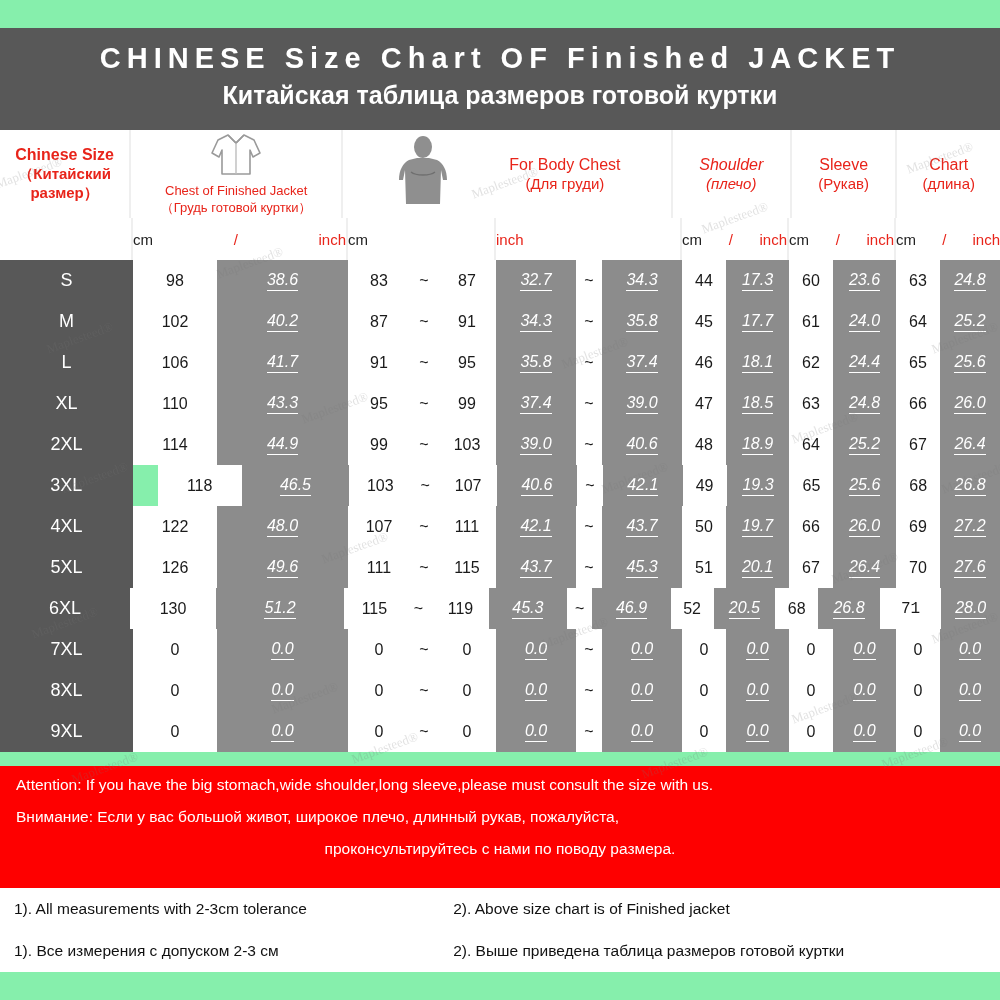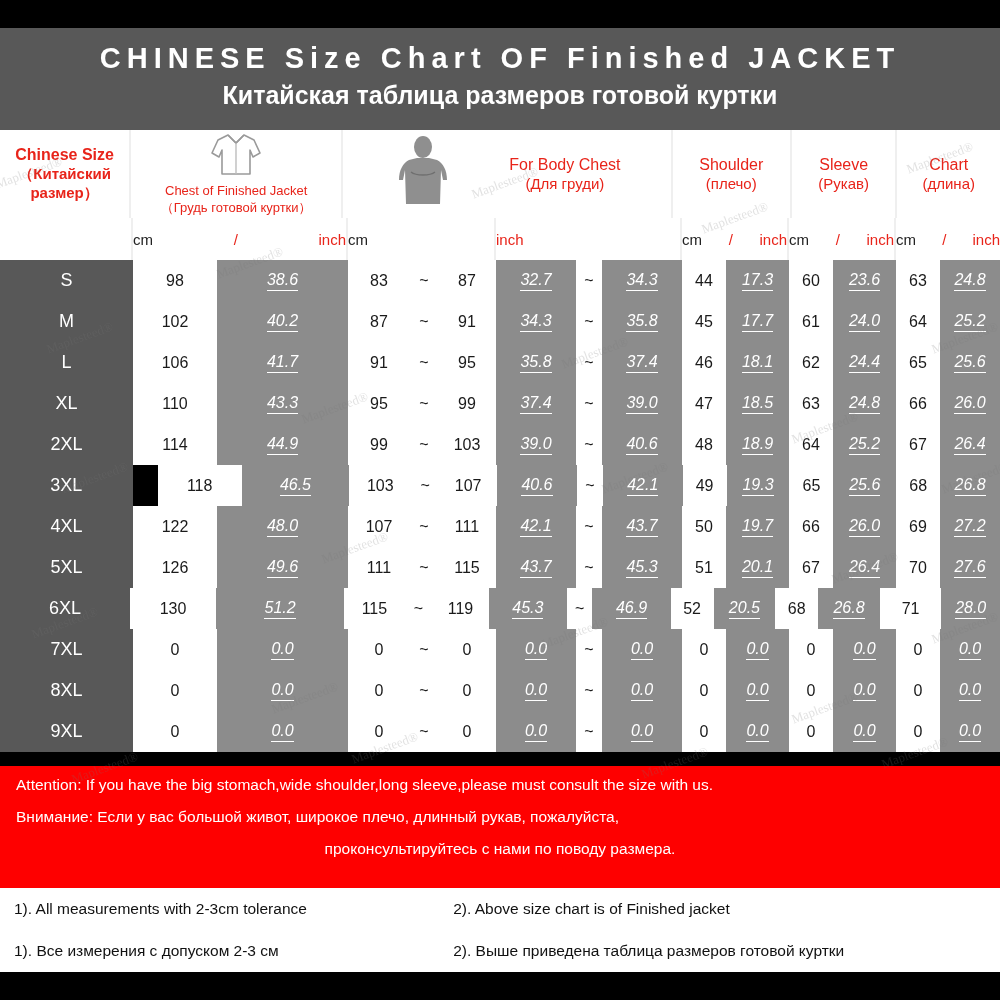--- a/index.html
+++ b/index.html
@@ -11,21 +11,21 @@
     font-family: "Liberation Sans", sans-serif;
     width: 1000px;
     height: 1000px;
     overflow: hidden;
   }
   .page {
     position: relative;
     width: 1000px;
     height: 1000px;
     box-sizing: border-box;
-    background: #000000;
+    background: #86efac;
   }
 
   
   .header {
     position: absolute;
     left: 0;
     top: 28px;
     width: 1000px;
     height: 102px;
     background: #585858;
@@ -252,21 +252,21 @@
               <path d="M18 36 C23 40, 37 40, 42 36" fill="none" stroke="#6f6f6f" stroke-width="1.4"></path>
             </svg>
           </span>
           <div style="text-align:center;">
             <div class="en">For Body Chest</div>
             <div class="ru">(Для груди)</div>
           </div>
         </div>
       </div>
 
-      <div class="head-cell group" style="width:121px;">
+      <div class="head-cell group" style="width:121px;font-style:italic;">
         <div class="en">Shoulder</div>
         <div class="ru">(плечо)</div>
       </div>
 
       <div class="head-cell group" style="width:107px;">
         <div class="en">Sleeve</div>
         <div class="ru">(Рукав)</div>
       </div>
 
       <div class="head-cell group" style="width:104px;border-right:none;">
@@ -715,21 +715,21 @@
           </div>
           <div class="cell dark underline" style="width: 63px;">
             <span>20.5</span>
           </div>
           <div class="cell white" style="width: 44px;">
             <span>68</span>
           </div>
           <div class="cell dark underline" style="width: 63px;">
             <span>26.8</span>
           </div>
-          <div class="cell white" style="width: 63px;">
+          <div class="cell white" style="width: 63px; font-family: Liberation Mono, monospace;">
             <span>71</span>
           </div>
           <div class="cell dark underline" style="width: 60px;">
             <span>28.0</span>
           </div>
         </div>
         <div class="row data-row">
           <div class="cell size-cell" style="width: 133px;">
             <span>7XL</span>
           </div>

